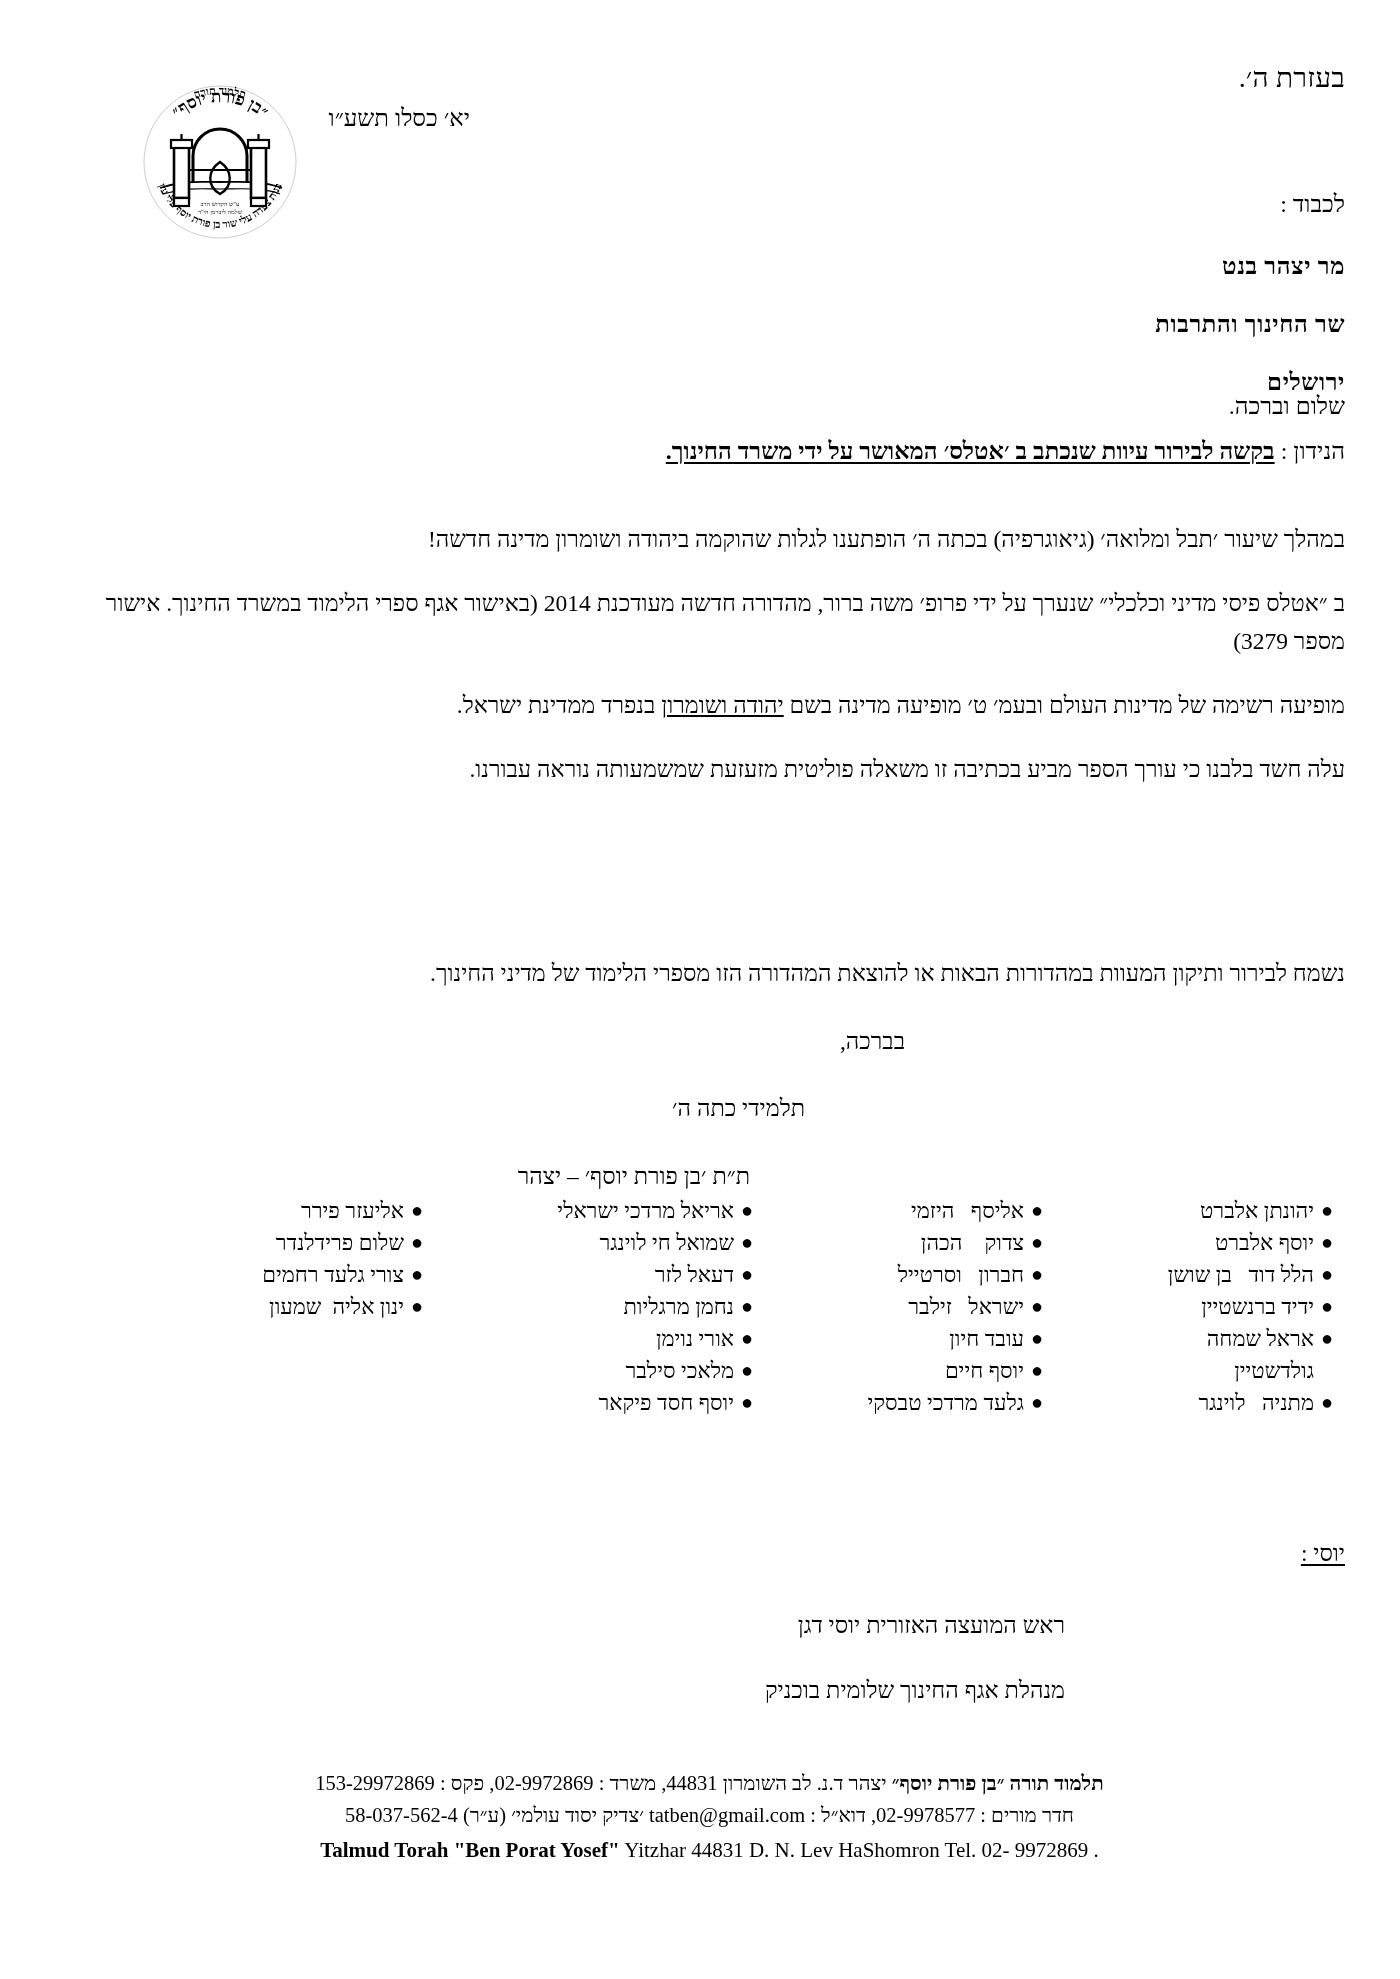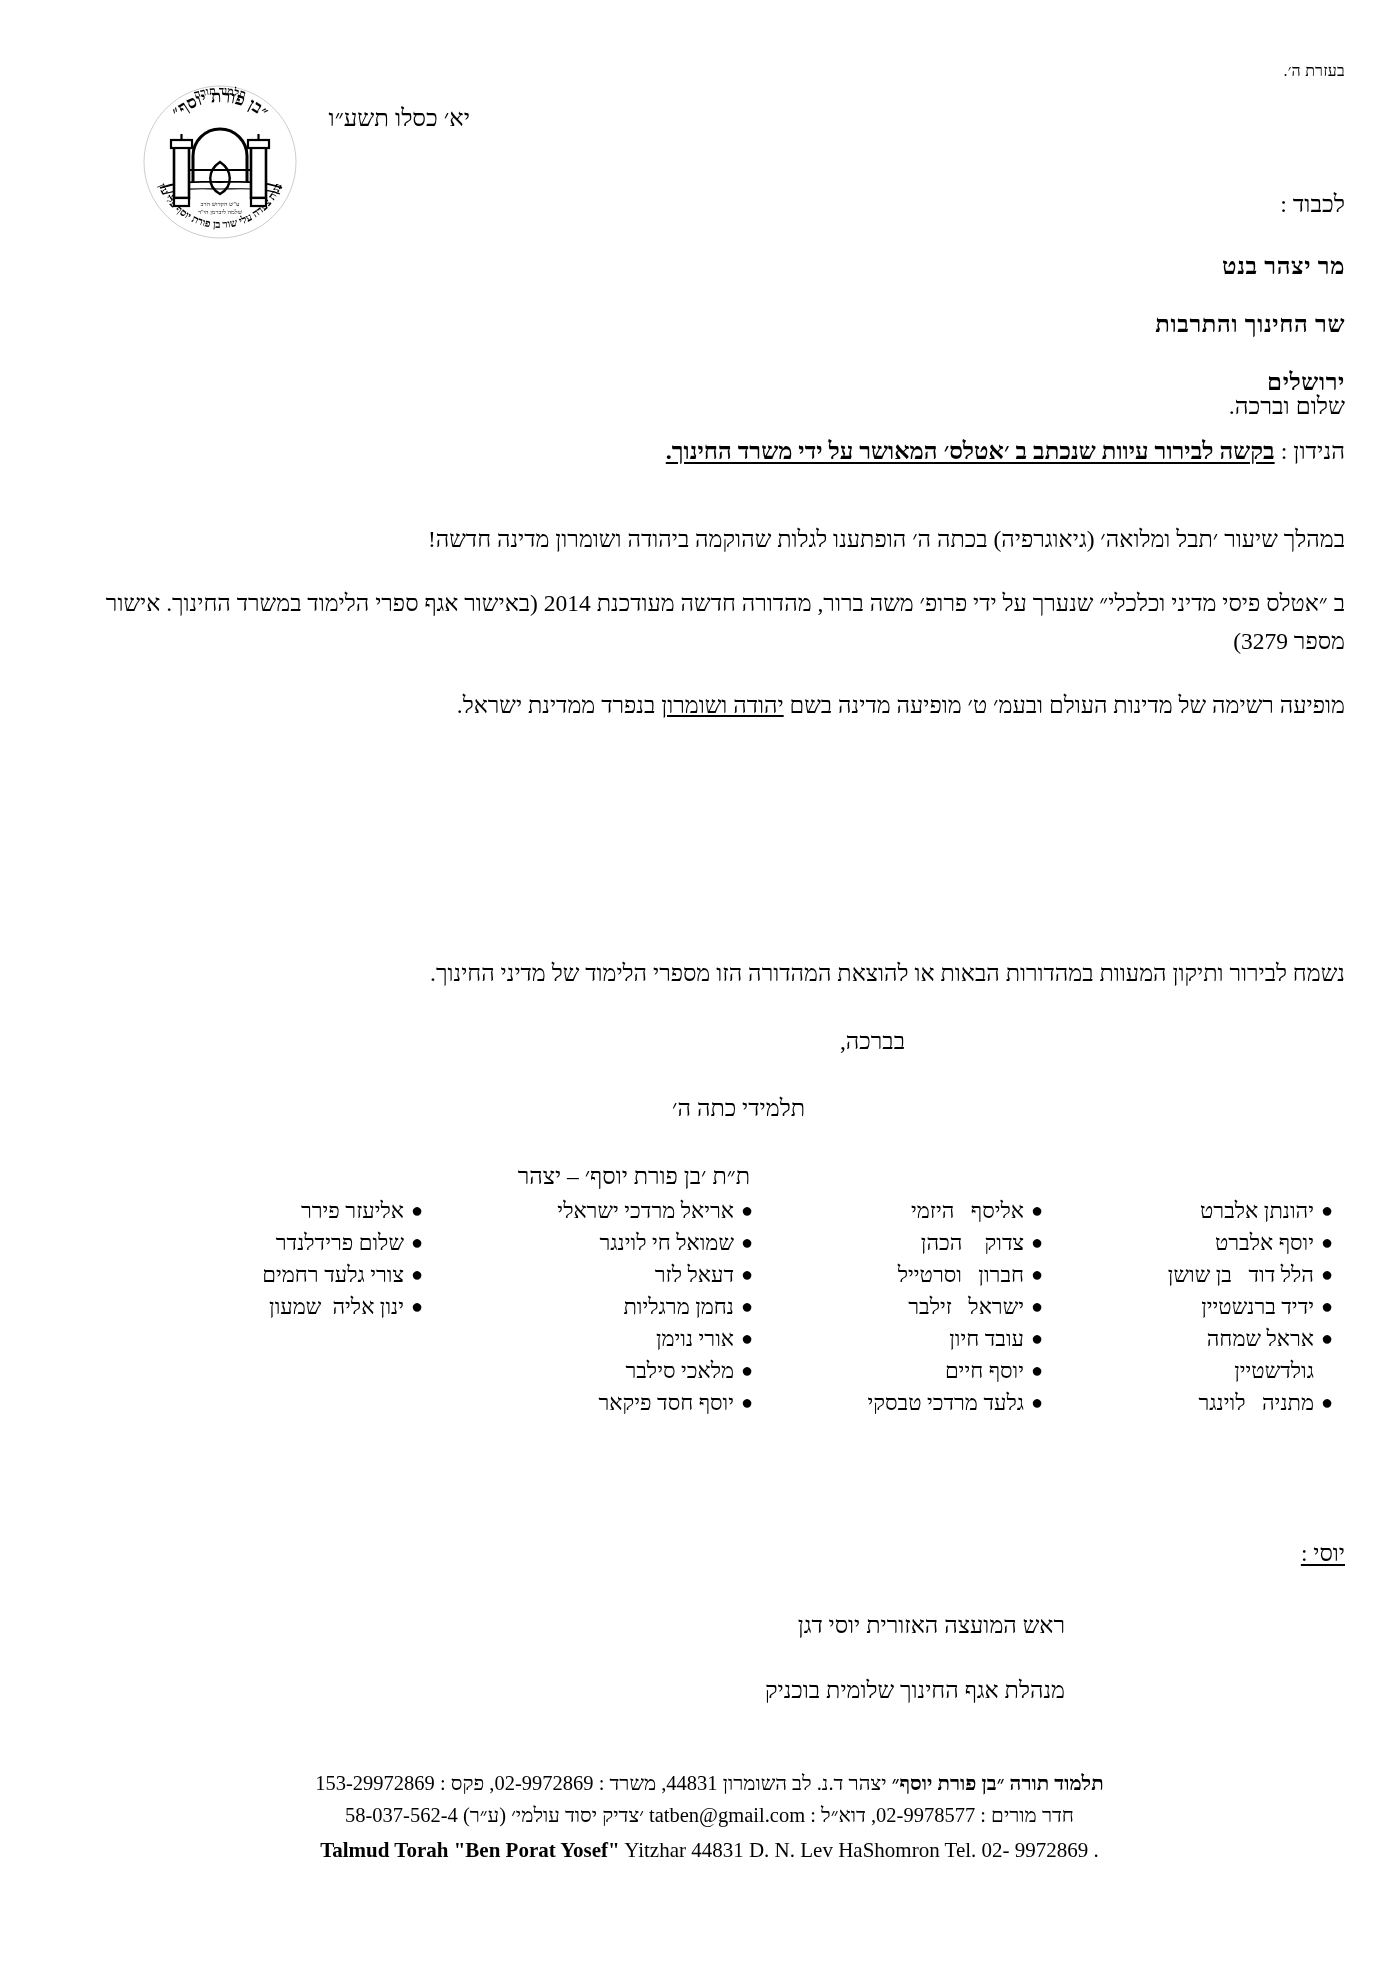--- a/index.html
+++ b/index.html
@@ -32,21 +32,21 @@
     width: 180px;
     height: 180px;
   }
   .logo-wrap svg { display: block; }
 
   
   .besiyata {
     position: absolute;
     top: 62px;
     right: 55px;
-    font-size: 16px;
+    font-size: 28px;
     letter-spacing: .2px;
   }
   .hebrew-date {
     position: absolute;
     top: 105px;
     right: 930px;
     font-size: 24px;
   }
 
   
@@ -267,20 +267,21 @@
   <div class="greeting">שלום וברכה.</div>
 
   <div class="subject">
     <span class="subject-label">הנידון : </span><span class="subject-text">בקשה לבירור עיוות שנכתב ב ׳אטלס׳ המאושר על ידי משרד החינוך.</span>
   </div>
 
   <div class="body-block">
     <p>במהלך שיעור ׳תבל ומלואה׳ (גיאוגרפיה) בכתה ה׳ הופתענו לגלות שהוקמה ביהודה ושומרון מדינה חדשה!</p>
     <p>ב ״אטלס פיסי מדיני וכלכלי״ שנערך על ידי פרופ׳ משה ברור, מהדורה חדשה מעודכנת 2014 (באישור אגף ספרי הלימוד במשרד החינוך. אישור מספר 3279)</p>
     <p><span>מופיעה רשימה של מדינות העולם ובעמ׳ ט׳ מופיעה מדינה בשם </span><u>יהודה ושומרון</u><span> בנפרד ממדינת ישראל.</span></p>
+    <p>עלה חשד בלבנו כי עורך הספר מביע בכתיבה זו משאלה פוליטית מזעזעת שמשמעותה נוראה עבורנו.</p>
   </div>
 
   <div class="closing-block">
     <p>נשמח לבירור ותיקון המעוות במהדורות הבאות או להוצאת המהדורה הזו מספרי הלימוד של מדיני החינוך.</p>
     <p class="indent1">בברכה,</p>
     <p class="indent2">תלמידי כתה ה׳</p>
     <p class="indent3">ת״ת ׳בן פורת יוסף׳ – יצהר</p>
   </div>
 
   <div class="signers">

